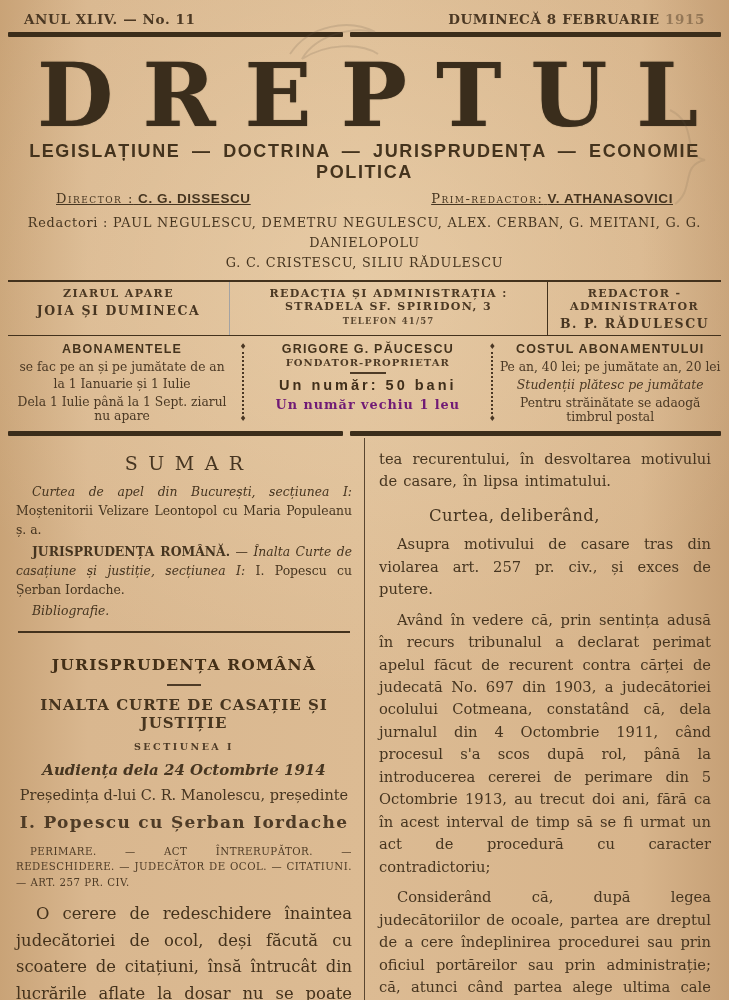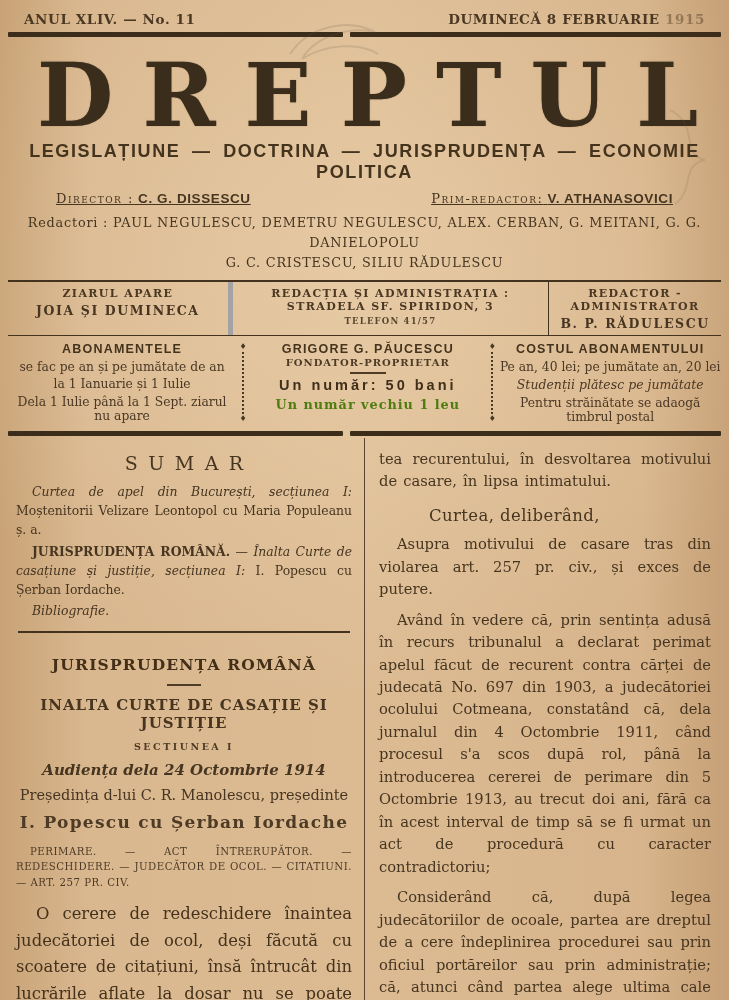--- a/index.html
+++ b/index.html
@@ -35,38 +35,38 @@
   }
   .staff-row{display:flex;justify-content:space-between;padding:8px 48px 0 48px;font-size:13px;text-decoration:underline;}
   .staff-label{font-variant:small-caps;letter-spacing:1.5px;font-size:13px;}
   .staff-name{font-family:"Liberation Sans", sans-serif;font-weight:bold;font-size:13.5px;letter-spacing:0.6px;}
   .redactori{ text-align:center;font-size:12.8px;letter-spacing:0.8px;margin-top:7px;line-height:1.55;}
 
   
   .info-row1{display:flex;border-top:2px solid #43321d;border-bottom:1px solid #43321d;margin-top:8px;}
   .info-row1 .cell{padding:5px 4px 4px 4px;text-align:center;}
   .c1{width:31%;}
-  .c2{width:45%;border-left:5px solid #a3a3a3;border-right:1px solid #43321d;}
+  .c2{width:45%;border-left:1px solid #a3a3a3;border-right:1px solid #43321d;}
   .c3{width:24%;}
   .small-caps-line{font-size:11px;letter-spacing:1.4px;font-weight:bold;color:#4b3823;}
   .small-caps-line2{font-size:12.5px;letter-spacing:1.6px;font-weight:bold;margin-top:3px;color:#473521;}
   .tiny-line{font-size:8.5px;letter-spacing:1.2px;font-weight:bold;margin-top:3px;color:#5a4730;}
 
   .info-row2{display:flex;align-items:stretch;padding:6px 0 7px 0;}
   .sub-cell{text-align:center;}
   .sub-l{width:32%;}
   .sub-c{width:33%;}
   .sub-r{flex:1;}
   .sub-title{font-family:"Liberation Sans", sans-serif;font-weight:bold;font-size:12.5px;letter-spacing:1.2px;color:#44331d;}
   .sub-line{font-size:12.3px;margin-top:3.5px;color:#4a3824;}
   .sub-line-it{font-size:12.5px;font-style:italic;margin-top:3.5px;color:#4a3824;}
   .sub-role{font-size:10px;font-weight:bold;letter-spacing:1px;margin-top:1px;color:#4e3b26;}
   .mini-rule{width:36px;height:2px;background:#4e3b26;margin:4px auto 3px auto;}
   .price-big{font-family:"Liberation Sans", sans-serif;font-weight:bold;font-size:14.5px;letter-spacing:3px;margin-top:3px;color:#402f1b;}
-  .price-small{font-weight:bold;font-size:12.8px;letter-spacing:1px;margin-top:4px;color:#4d7c0f;}
+  .price-small{font-weight:bold;font-size:12.8px;letter-spacing:1px;margin-top:4px;color:#701a75;}
   .ornament{width:14px;display:flex;flex-direction:column;align-items:center;padding:1px 0;}
   .ornament .finial{font-size:8px;line-height:8px;color:#4a3724;}
   .ornament .chain{flex:1;border-left:2px dotted #4a3724;width:0;margin:1px 0;}
 
   
   .columns{display:flex;align-items:stretch;margin-top:2px;}
   .col-left{width:356px;padding:8px 12px 0 8px;box-sizing:border-box;}
   .col-right{flex:1;border-left:1px solid #5a4630;padding:10px 10px 0 14px;box-sizing:border-box;}
 
   

